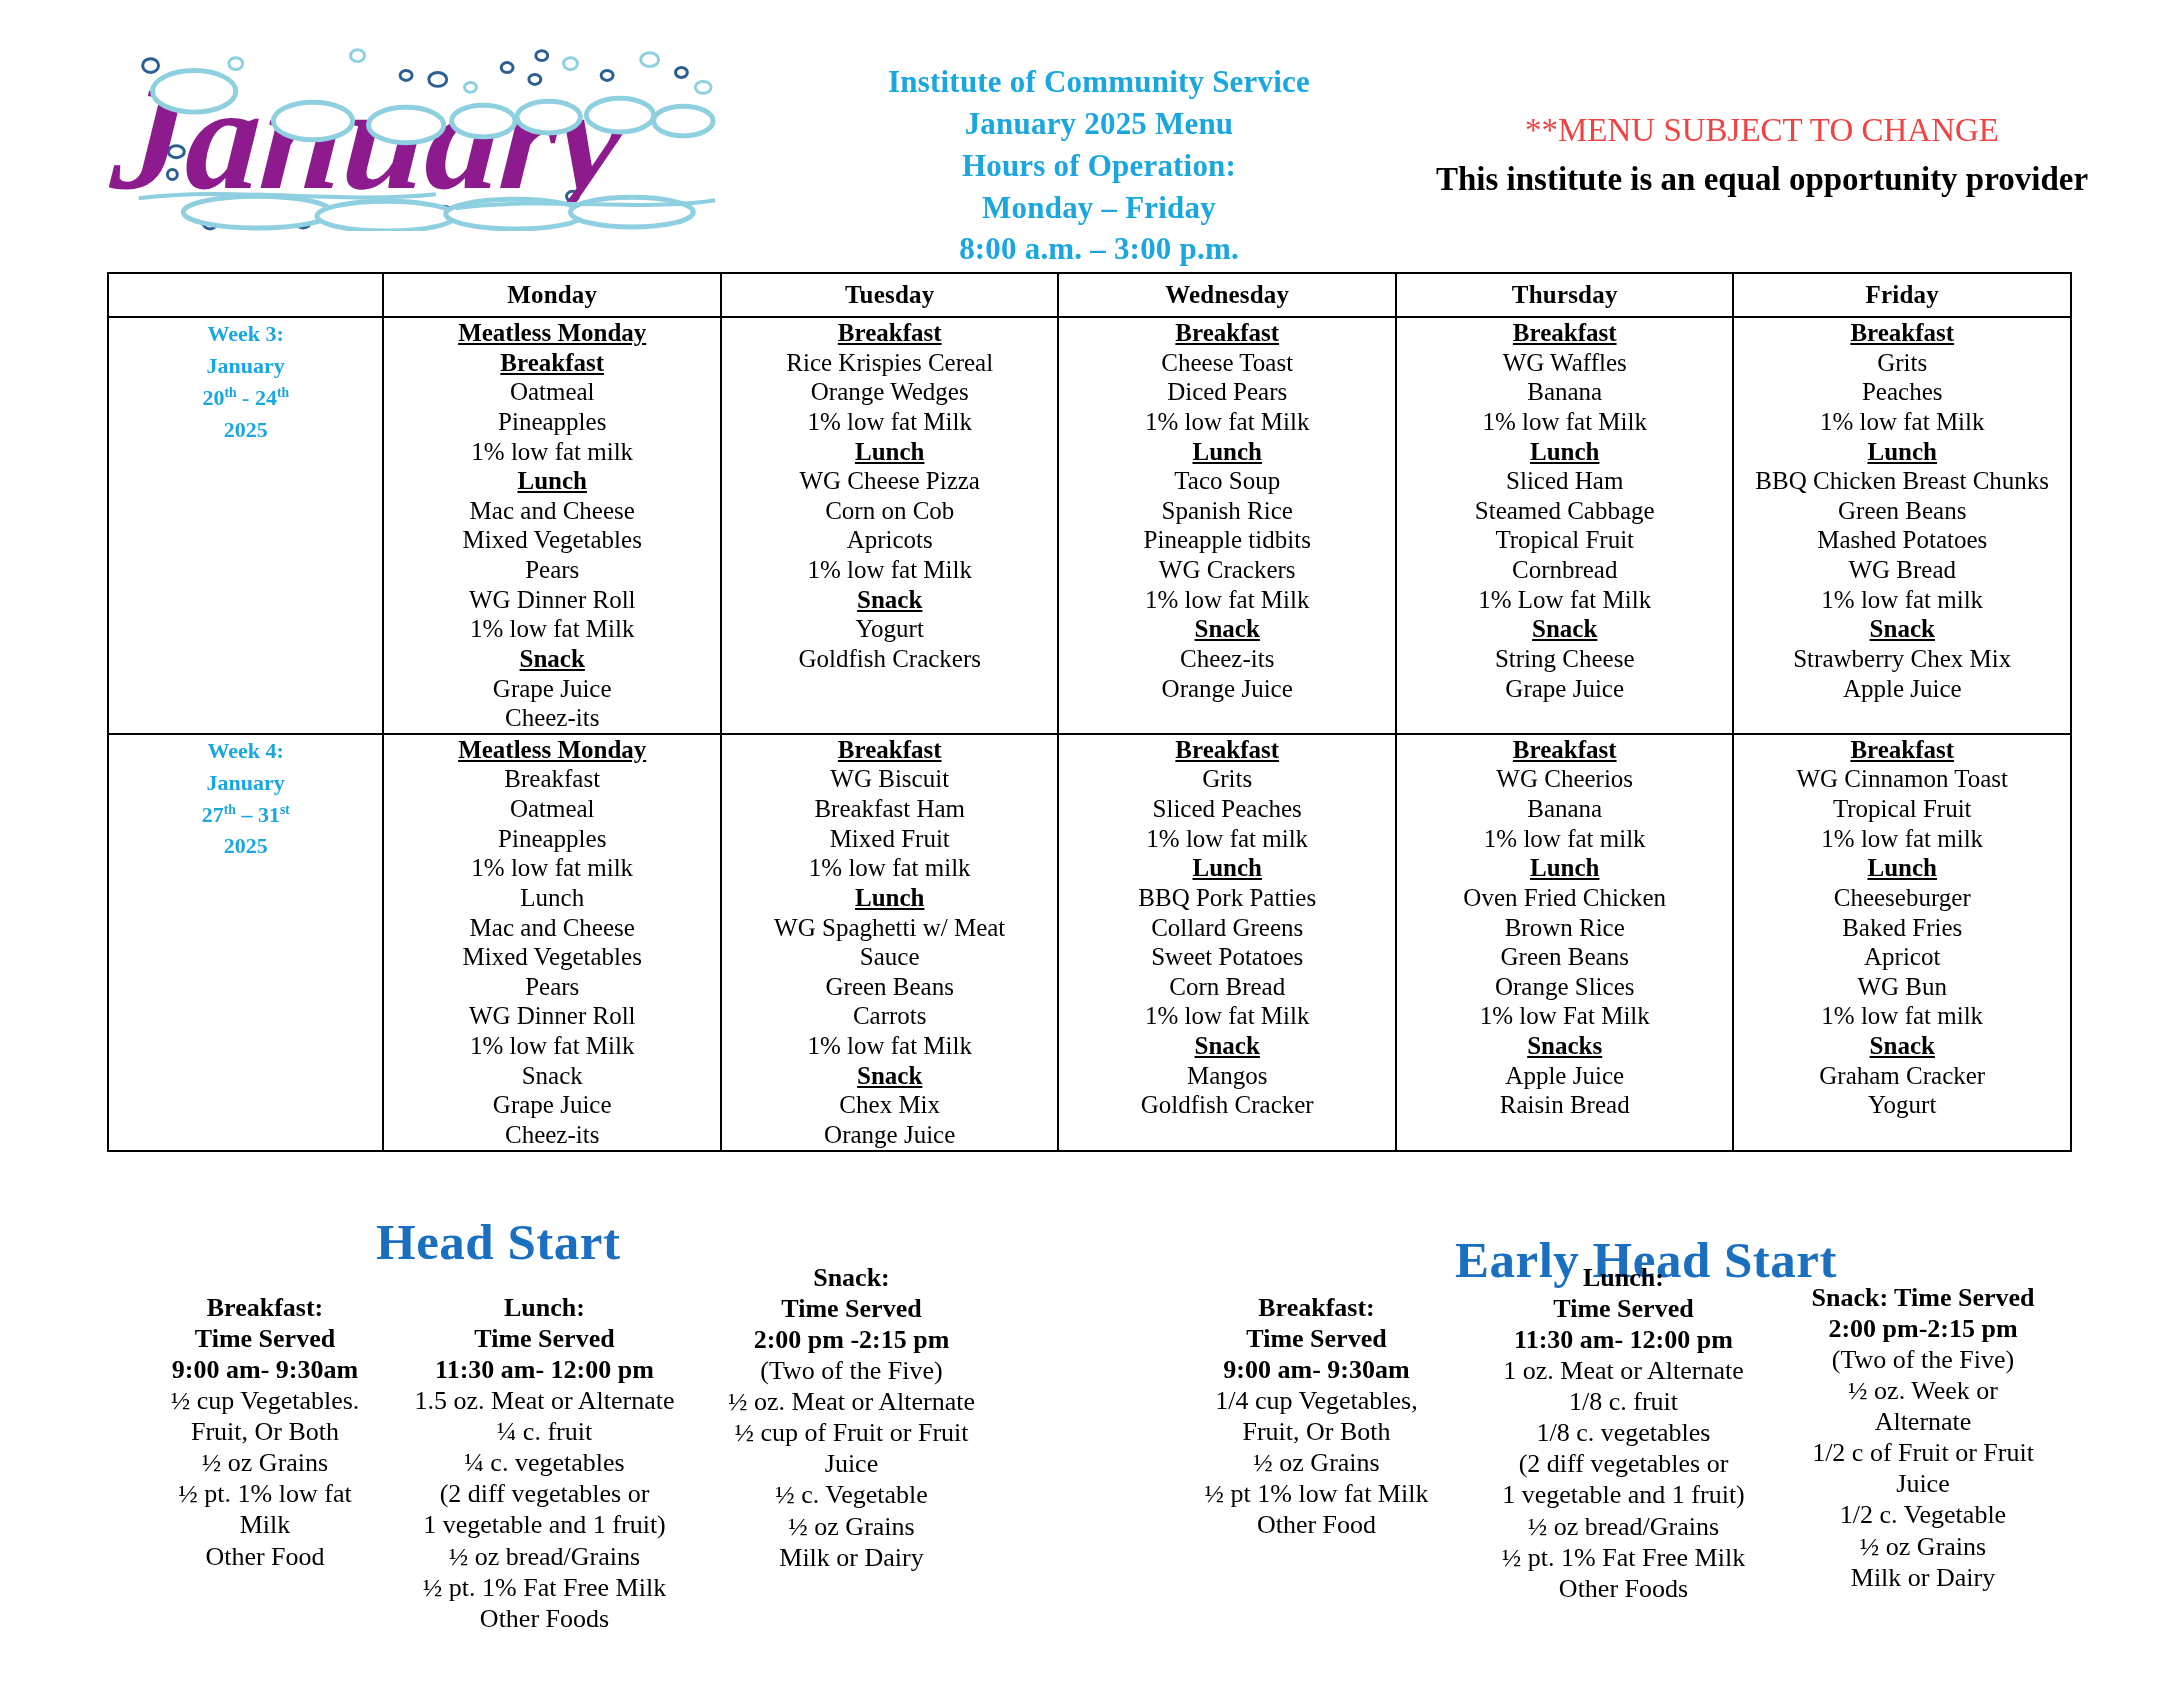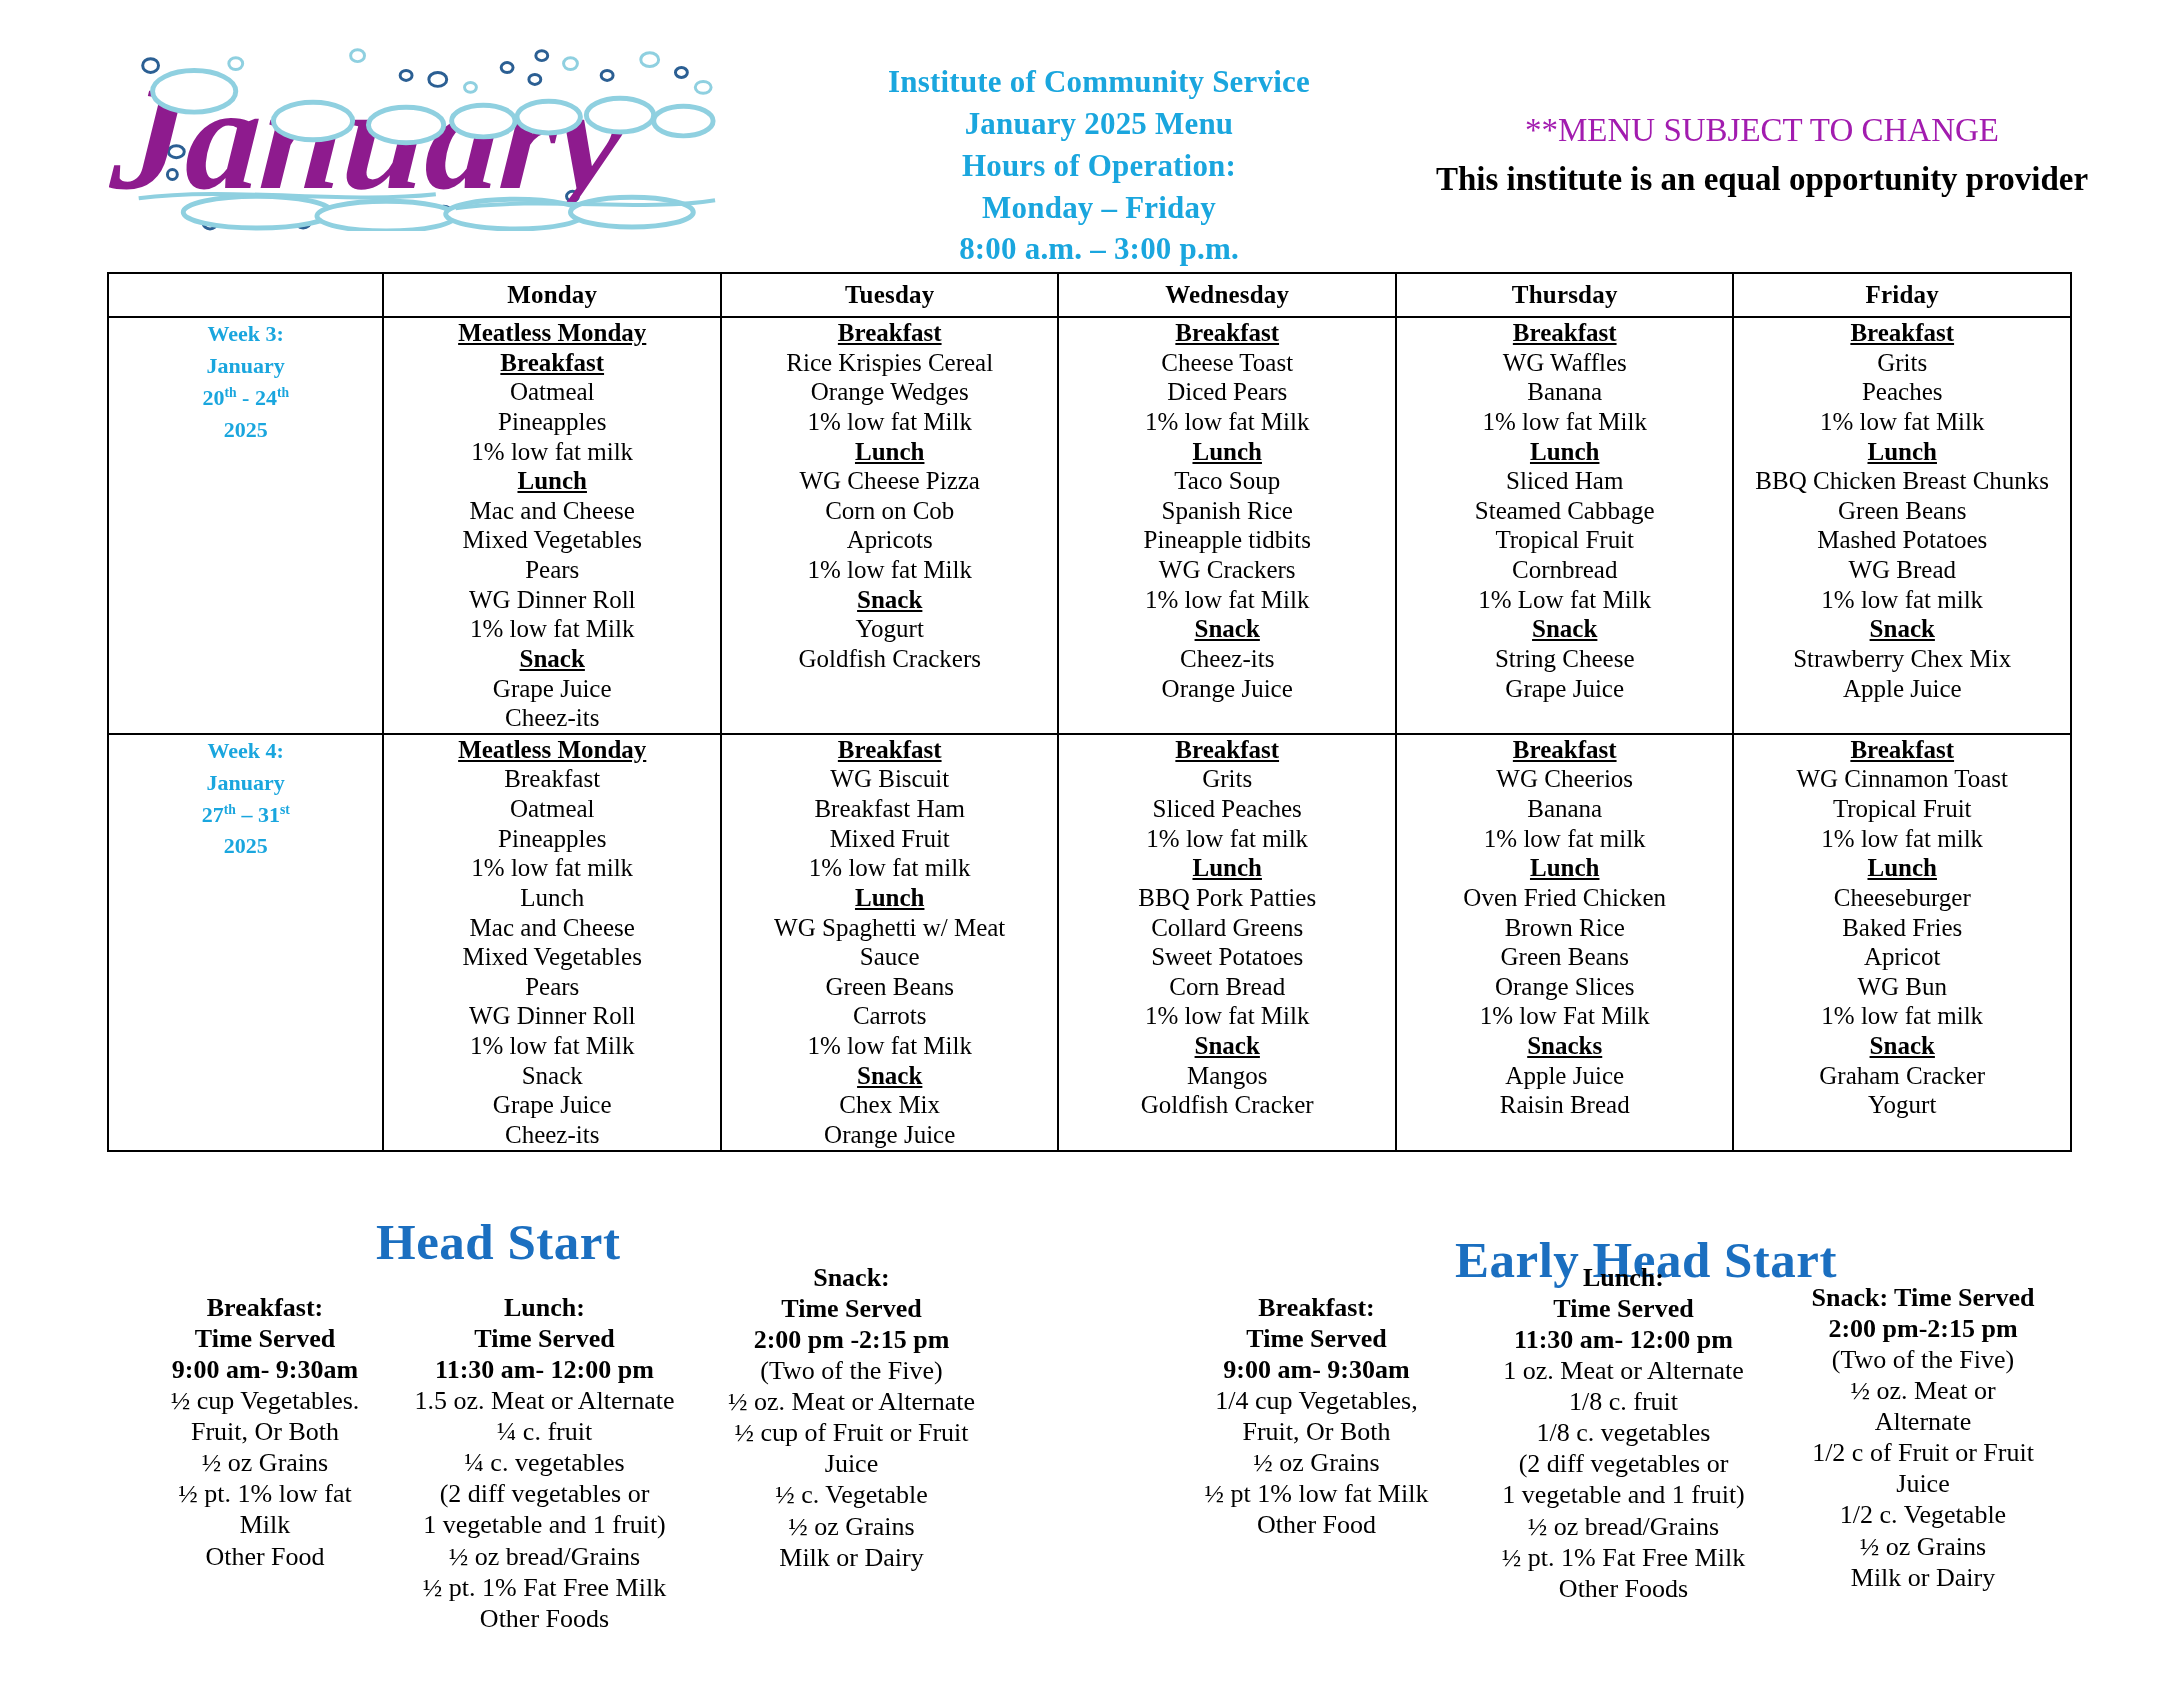--- a/index.html
+++ b/index.html
@@ -27,21 +27,21 @@
     font-size:31px;
     line-height:1.35;
     letter-spacing:0.2px;
   }
   .right-head{
     position:absolute;left:1386px;top:109px;width:752px;
     text-align:center;
     line-height:1.3;
   }
   .right-head .warn{
-    color:#a21caf;font-size:33px;display:block;
+    color:#ef4444;font-size:33px;display:block;
   }
   .right-head .eop{
     color:#000;font-size:33px;display:block;margin-top:6px;font-weight:bold;
   }
 
   
   .menu-table{
     position:absolute;left:107px;top:272px;
     width:1965px;
     border-collapse:collapse;
@@ -445,21 +445,21 @@
         <span class="n">(2 diff vegetables or</span>
         <span class="n">1 vegetable and 1 fruit)</span>
         <span class="n">½ oz bread/Grains</span>
         <span class="n">½ pt. 1% Fat Free Milk</span>
         <span class="n">Other Foods</span>
       </div>
     <div class="fcol" id="ehs-snack">
         <span class="b">Snack: Time Served</span>
         <span class="b">2:00 pm-2:15 pm</span>
         <span class="n">(Two of the Five)</span>
-        <span class="n">½ oz. Meat or</span>
+        <span class="n">½ oz. Week or</span>
         <span class="n">Alternate</span>
         <span class="n">1/2 c of Fruit or Fruit</span>
         <span class="n">Juice</span>
         <span class="n">1/2 c. Vegetable</span>
         <span class="n">½ oz Grains</span>
         <span class="n">Milk or Dairy</span>
       </div>
   </div>
 
 </div>

